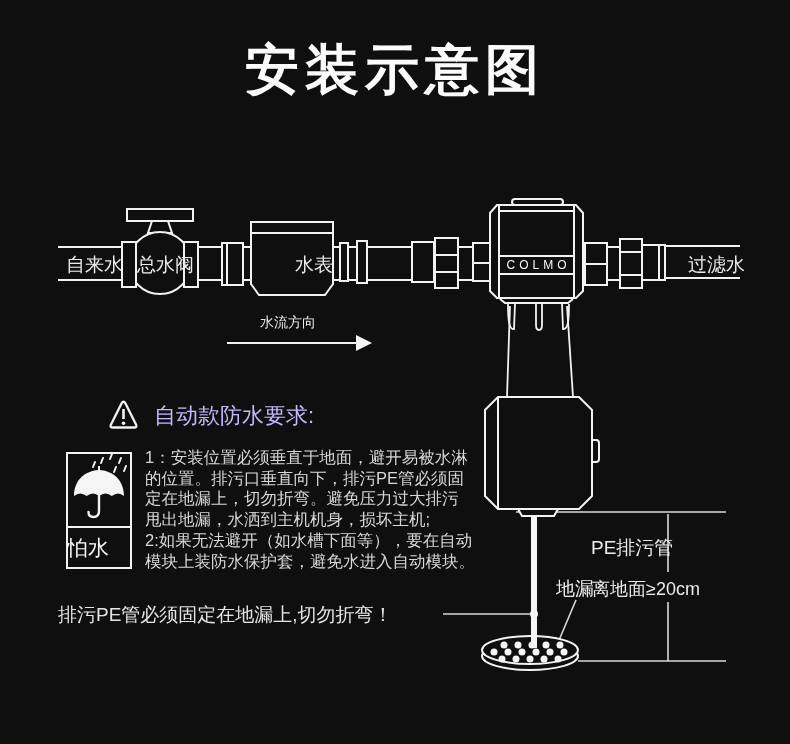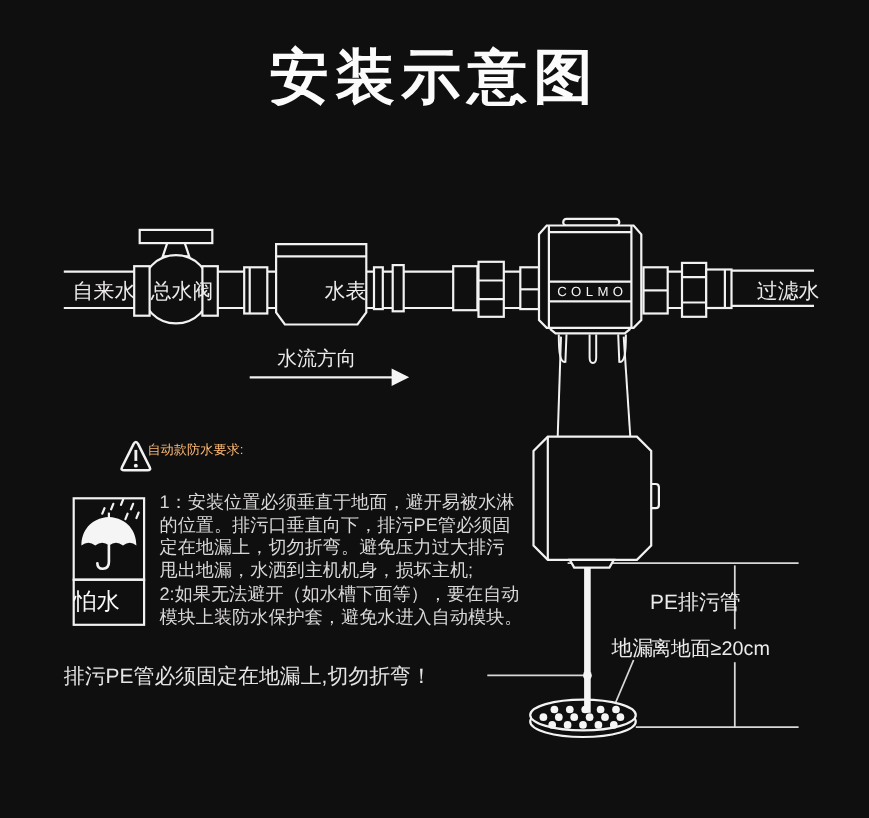--- a/index.html
+++ b/index.html
@@ -7,24 +7,24 @@
           font-family:"Liberation Sans","DejaVu Sans",sans-serif;}
   #art{position:absolute;left:0;top:0;}
   .t{position:absolute;color:#eceaea;white-space:nowrap;}
   .title{left:50%;top:34px;transform:translateX(-50%);font-size:54px;font-weight:bold;
          letter-spacing:6px;color:#fbfbfb;}
   .pipe-label{font-size:19px;text-align:right;}
   .lbl-tap{left:58px;top:252px;width:65px;}
   .lbl-valve{left:126px;top:252px;width:68px;}
   .lbl-meter{left:251px;top:252px;width:82px;}
   .lbl-filtered{left:663px;top:252px;width:82px;}
-  .lbl-flow{left:230px;top:314px;width:116px;font-size:18px;text-align:center;}
+  .lbl-flow{left:230px;top:314px;width:116px;font-size:14px;text-align:center;}
   .lbl-colmo{left:499px;top:257px;width:75px;height:17px;line-height:17px;font-size:12px;
              letter-spacing:4px;text-indent:4px;text-align:center;color:#f6f6f6;}
-  .warn-heading{left:134px;top:401px;font-size:12px;color:#fdba74;}
+  .warn-heading{left:154px;top:401px;font-size:22px;color:#c4b5fd;}
   .warn-body{left:145px;top:447px;width:345px;font-size:16.5px;line-height:20.7px;
              color:#d9d7d7;white-space:normal;}
   .lbl-pawater{left:67px;top:527px;width:64px;height:41px;line-height:41px;font-size:21px;
                text-align:left;color:#fafafa;}
   .lbl-drainnote{left:58px;top:602px;font-size:19px;color:#e6e4e4;}
   .lbl-pepipe{left:543px;top:535px;font-size:19px;margin-left:48px;}
   .lbl-floordrain{left:556px;top:576px;font-size:19px;}
   .lbl-clearance{left:592px;top:577px;font-size:18px;}
 </style>
 </head>

